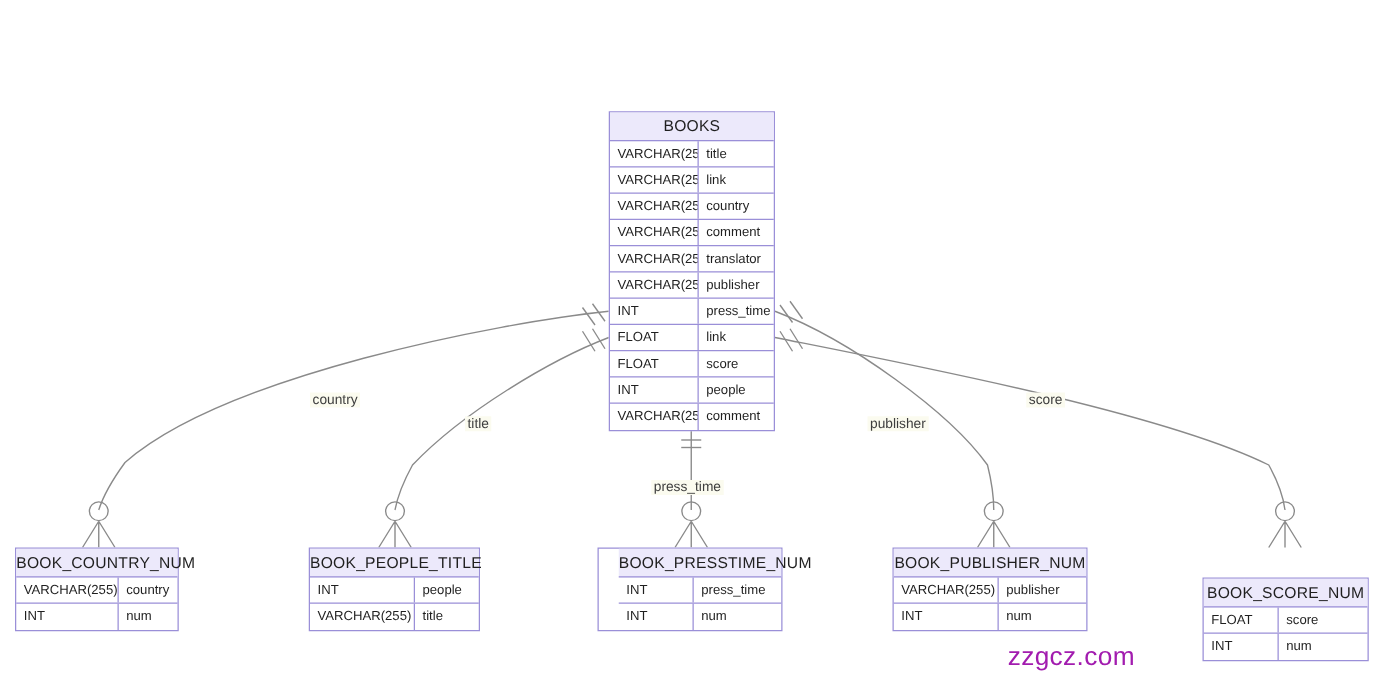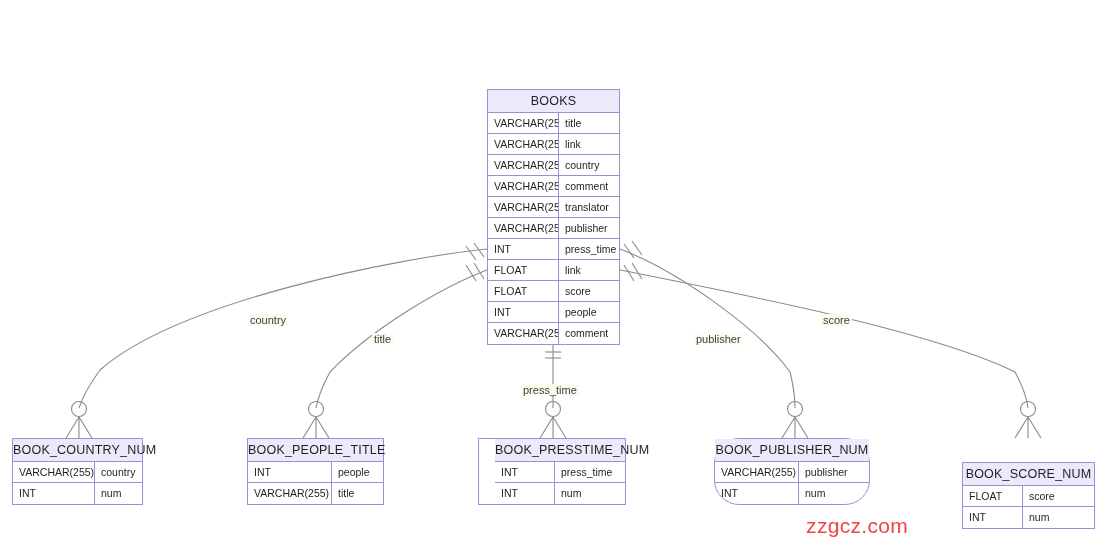--- a/index.html
+++ b/index.html
@@ -58,40 +58,40 @@
   #e-books { left: 487px; top: 89px; width: 133px; }
   #e-books .attr-type { width: 71px; }
 
   
   #e-country   { left: 12px;  top: 438px; width: 131px; }
   #e-country .attr-type { width: 82px; }
   #e-people    { left: 247px; top: 438px; width: 137px; }
   #e-people .attr-type { width: 84px; }
   #e-presstime { left: 478px; top: 438px; width: 148px; padding-left: 16px; }
   #e-presstime .attr-type { width: 60px; }
-  #e-publisher { left: 714px; top: 438px; width: 156px; border-radius: 25px; }
+  #e-publisher { left: 714px; top: 438px; width: 156px; }
   #e-publisher .attr-type { width: 84px; }
   #e-score     { left: 962px; top: 438px; width: 133px; margin-top: 24px; }
   #e-score .attr-type { width: 60px; }
 
   .edge-label {
     position: absolute;
     font-size: 11px;
     color: #3d3d3d;
     background: #fbfbef;
     padding: 0 2px;
     white-space: nowrap;
   }
 
   #watermark {
     position: absolute;
     right: 56px;
     bottom: 6px;
     font-size: 21px;
-    color: #ef4444;
+    color: #a21caf;
     letter-spacing: .3px;
   }
 </style>
 </head>
 <body>
 
 <div id="canvas">
 
   <svg id="edges" viewBox="0 0 1110 544" xmlns="http://www.w3.org/2000/svg">
     <g fill="none" stroke="#8a8a8a" stroke-width="1.1">

